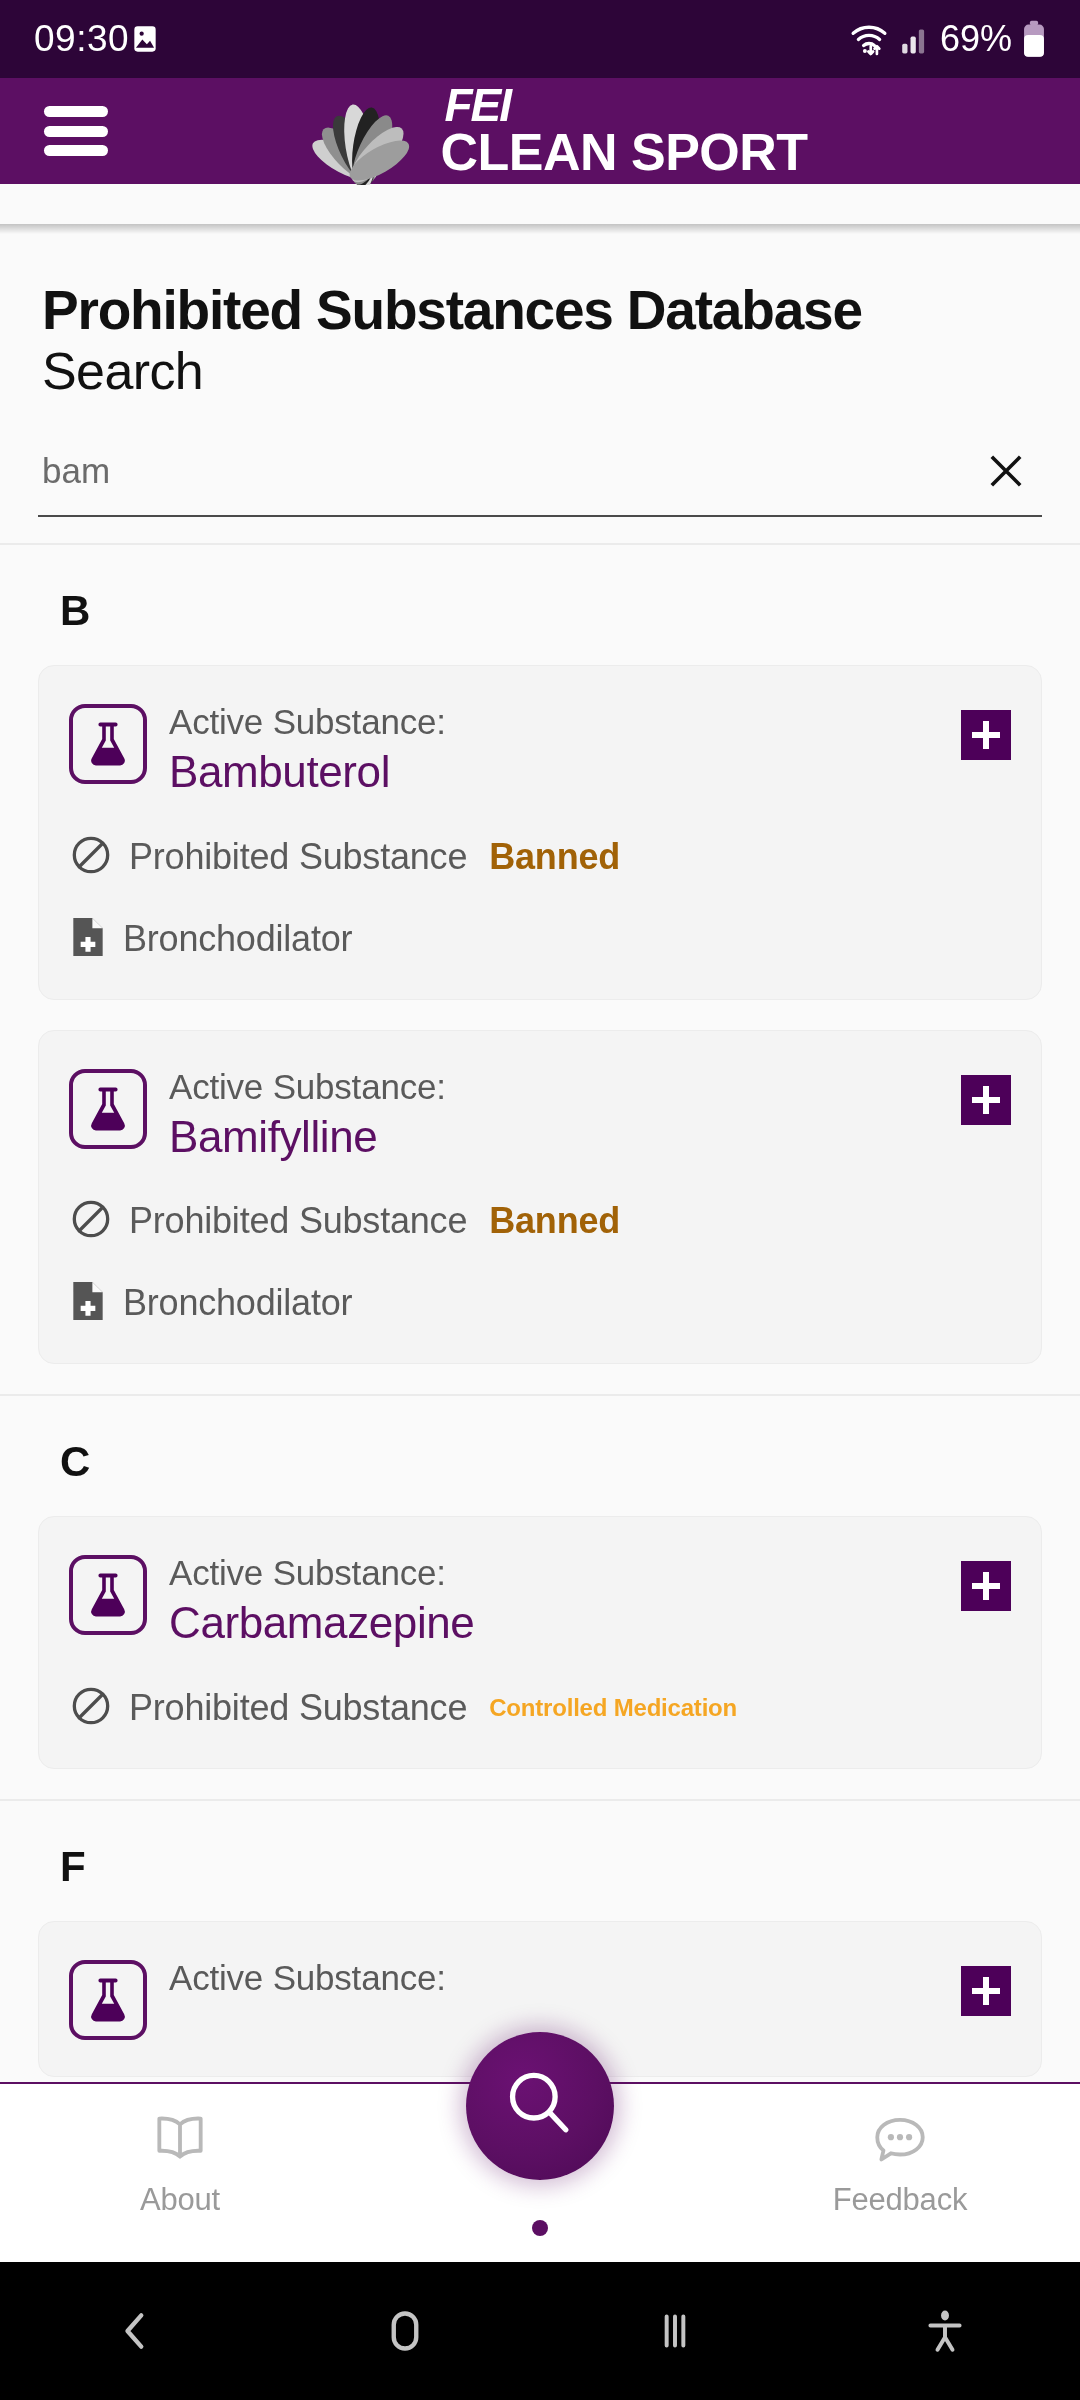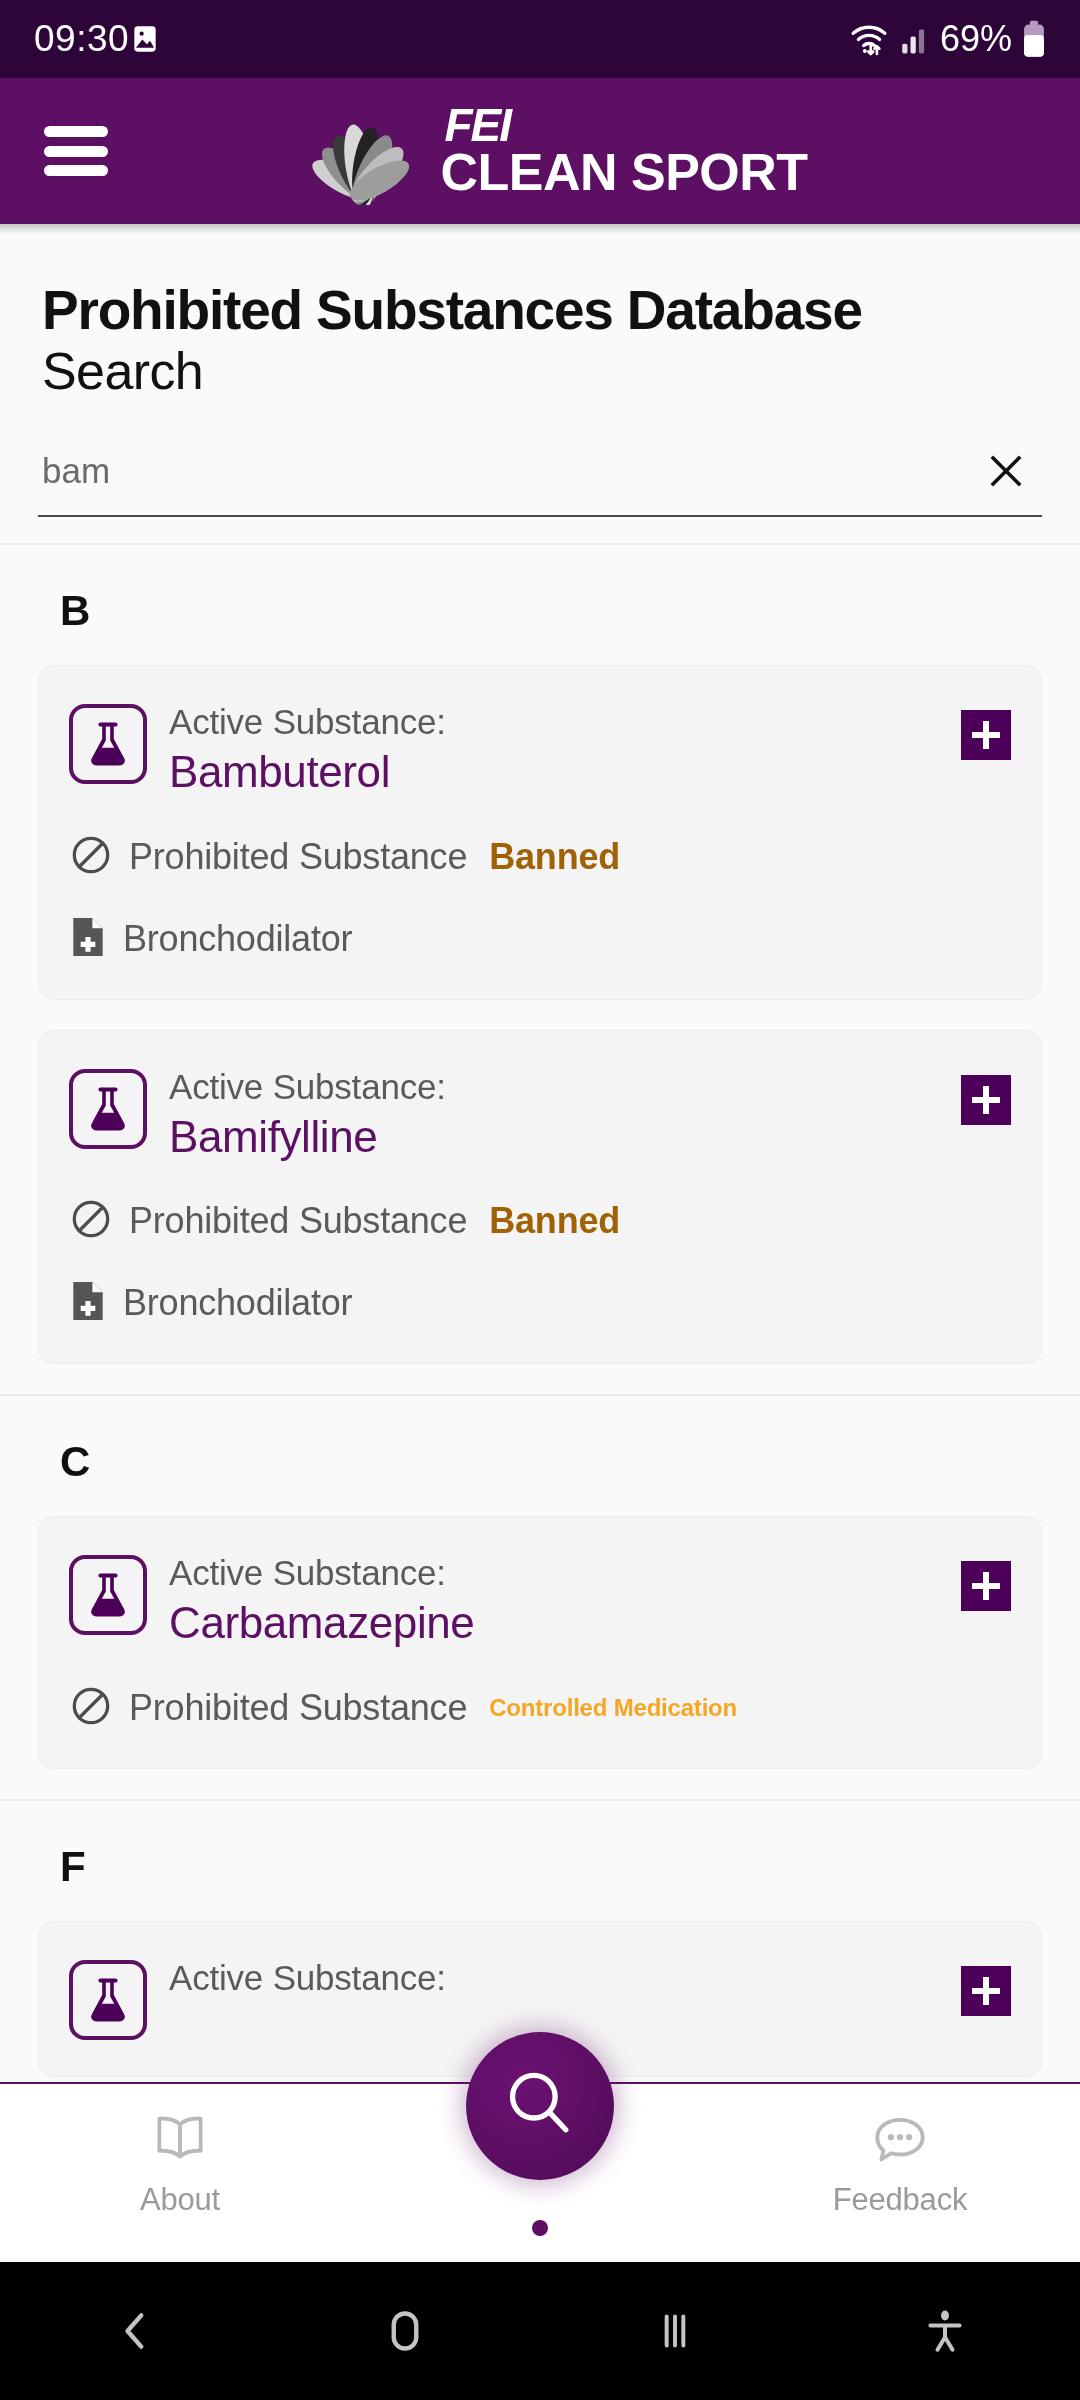--- a/index.html
+++ b/index.html
@@ -18,21 +18,21 @@
     padding:0 34px; color:#ffffff;
   }
   .sb-time { font-size:37px; letter-spacing:0.5px; font-weight:400; }
   .sb-left { display:flex; align-items:center; }
   .sb-right { margin-left:auto; display:flex; align-items:center; gap:10px; }
   .sb-pct { font-size:36px; font-weight:400; letter-spacing:0px; }
   .sb-icon { display:flex; align-items:center; }
 
   
   .appbar {
-    position:absolute; top:78px; left:0; width:1080px; height:146px;
+    position:absolute; top:78px; left:0; width:1080px; height:106px;
     background:#5c0f63;
     display:flex; align-items:center;
   }
   .appbar-shadow {
     position:absolute; top:224px; left:0; width:1080px; height:10px;
     background:linear-gradient(to bottom, rgba(0,0,0,0.22), rgba(0,0,0,0));
     z-index:5;
   }
   .hamburger {
     margin-left:44px; width:64px; height:50px;

